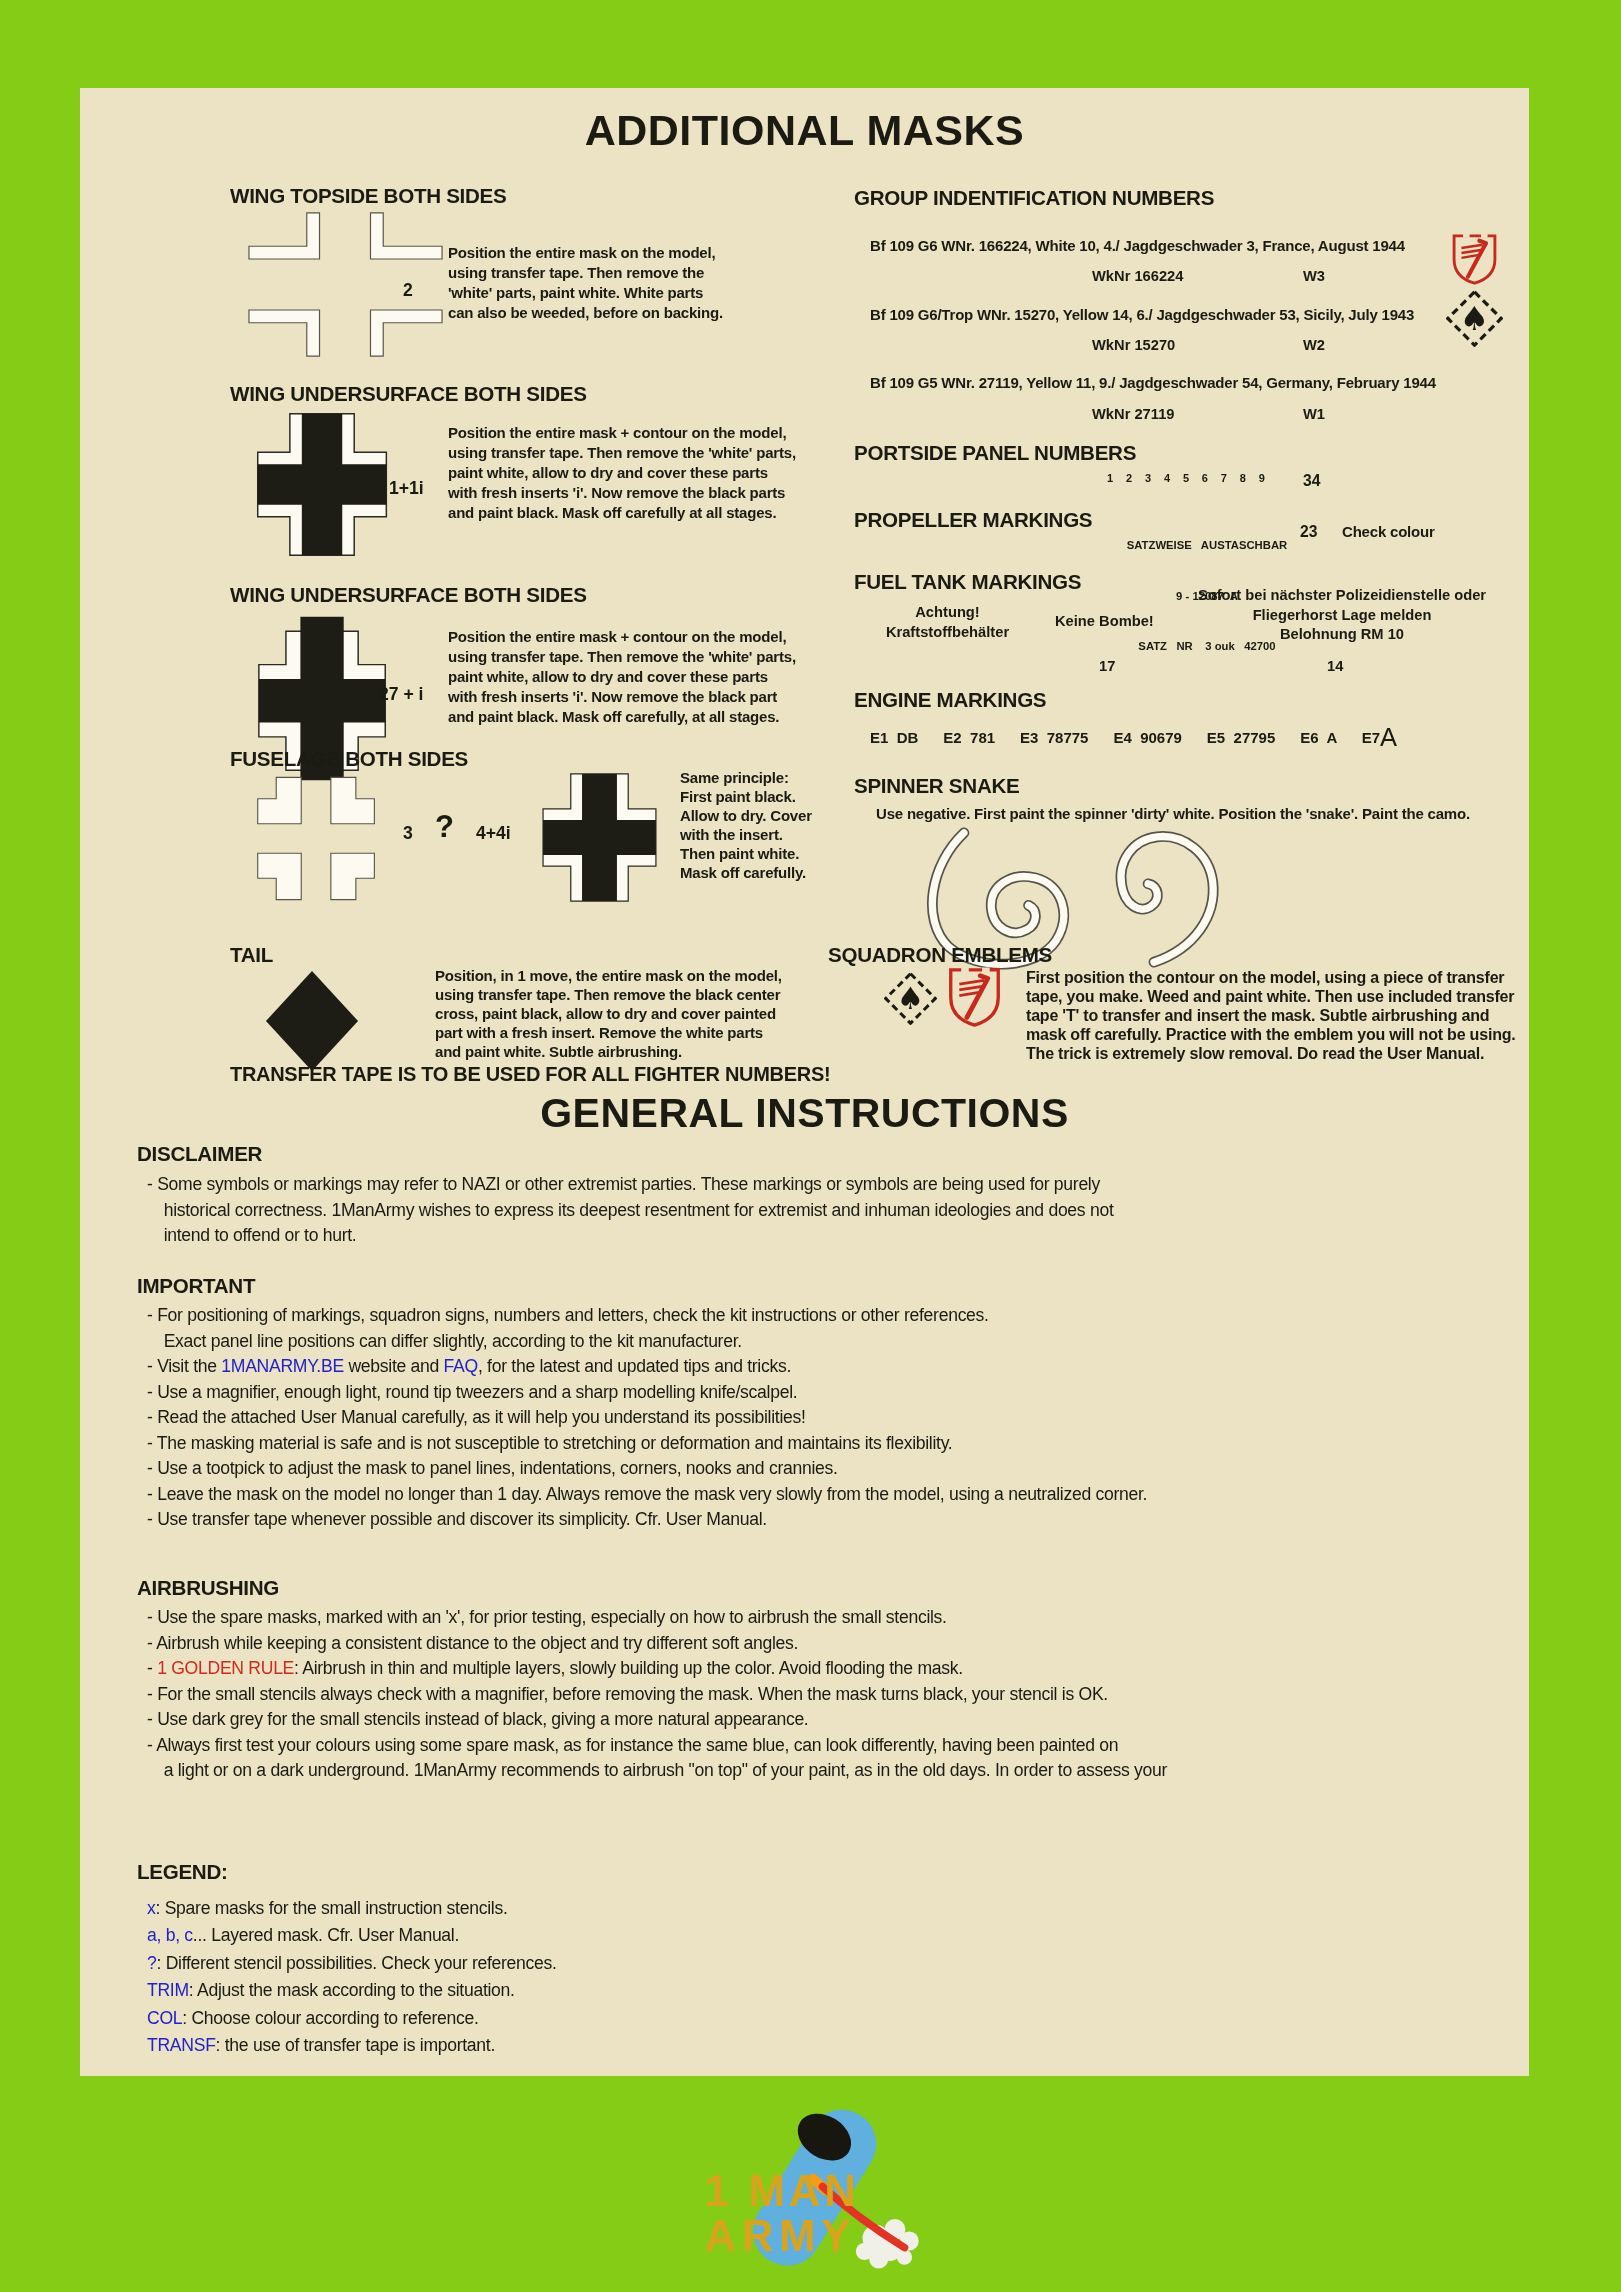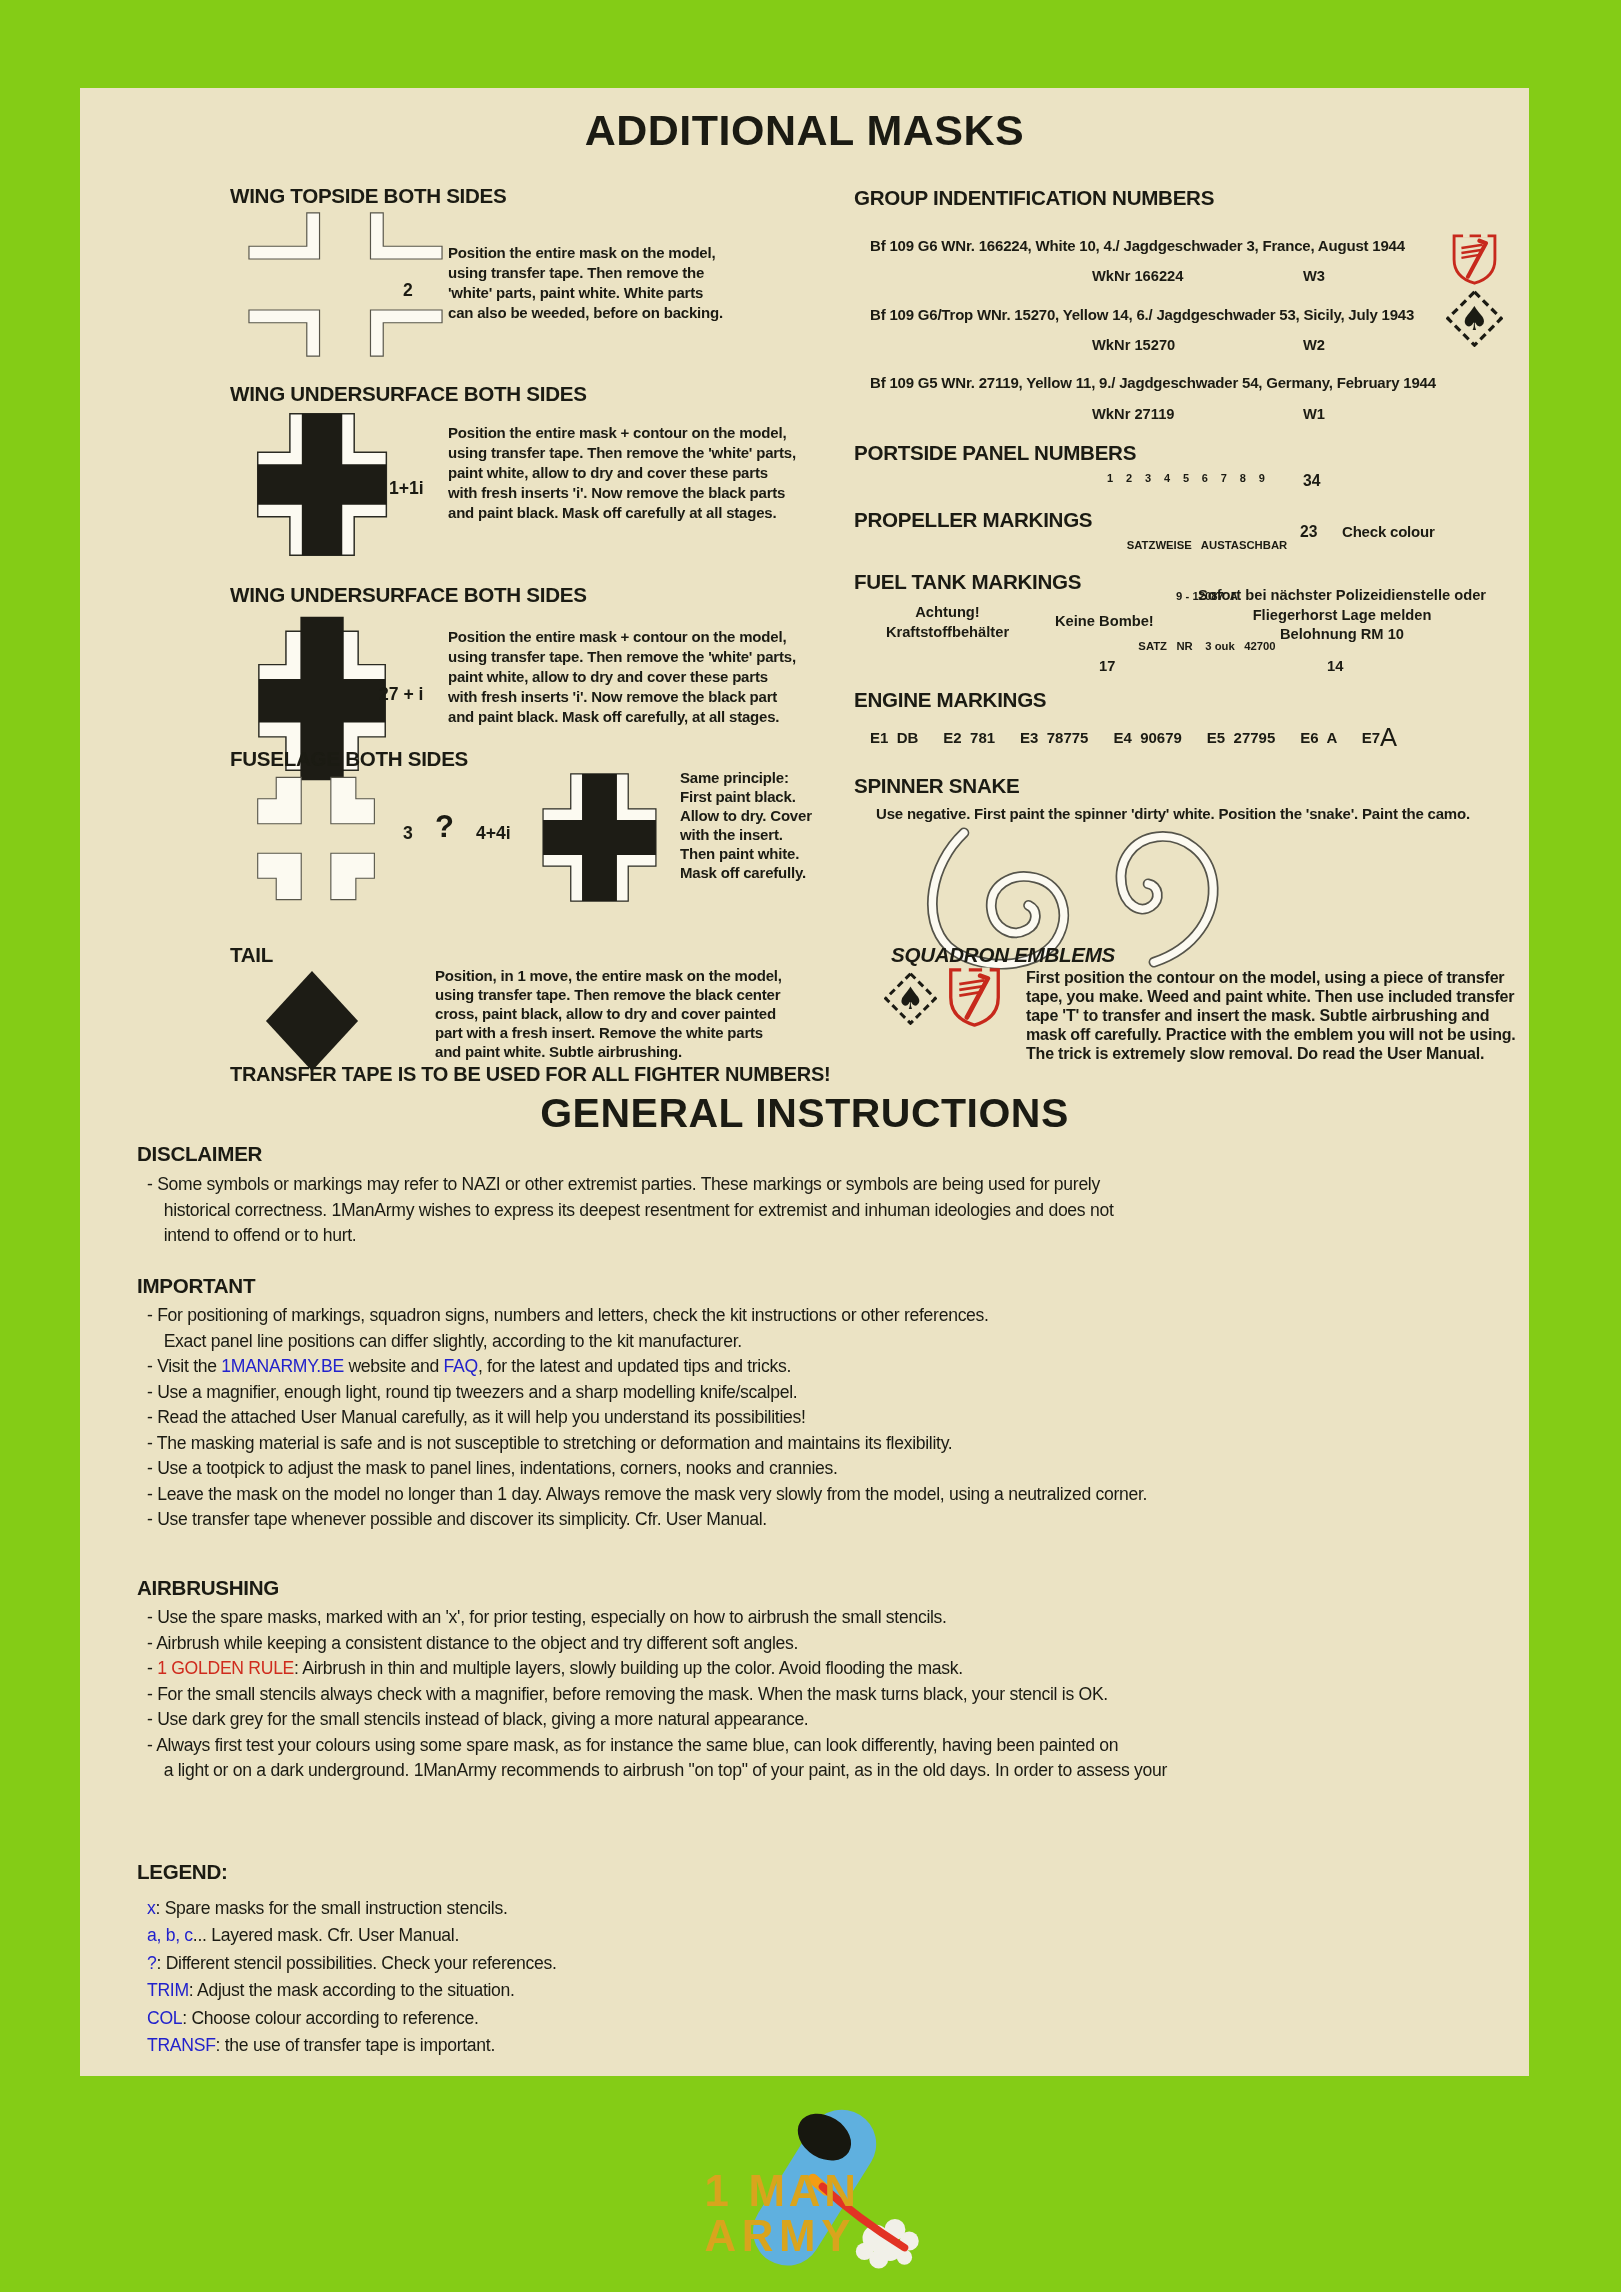--- a/index.html
+++ b/index.html
@@ -176,21 +176,21 @@
   <div class="abs mt" style="left:796px;top:716px;">Use negative. First paint the spinner 'dirty' white. Position the 'snake'. Paint the camo.</div>
   <svg class="abs" style="left:833px;top:737px;" width="382" height="147" viewBox="0 0 390 150">
     <g fill="none" stroke-linecap="round" stroke-linejoin="round">
       <path d="M52,8 C18,40 8,96 36,124 C66,150 126,148 146,118 C162,93 153,61 125,54 C100,48 78,62 80,85 C82,106 101,115 116,107 C127,101 128,87 118,82" stroke="#55544a" stroke-width="11"></path>
       <path d="M52,8 C18,40 8,96 36,124 C66,150 126,148 146,118 C162,93 153,61 125,54 C100,48 78,62 80,85 C82,106 101,115 116,107 C127,101 128,87 118,82" stroke="#fcfaf1" stroke-width="7.5"></path>
       <path d="M246,140 C288,126 310,92 306,58 C302,28 276,9 249,12 C224,15 209,37 213,61 C216,81 231,91 243,83 C253,76 251,62 240,60" stroke="#55544a" stroke-width="11"></path>
       <path d="M246,140 C288,126 310,92 306,58 C302,28 276,9 249,12 C224,15 209,37 213,61 C216,81 231,91 243,83 C253,76 251,62 240,60" stroke="#fcfaf1" stroke-width="7.5"></path>
     </g>
   </svg>
 
-  <div class="abs h" style="left:811px;top:855px;font-style:italic;">SQUADRON EMBLEMS</div>
+  <div class="abs h" style="left:748px;top:855px;">SQUADRON EMBLEMS</div>
   <svg class="abs" style="left:804px;top:884px;" width="53" height="53" viewBox="0 0 62 62">
     <path d="M31,2 L60,31 L31,60 L2,31 Z" fill="none" stroke="#1b1b13" stroke-width="3.5" stroke-dasharray="8 5"></path>
     <text x="31" y="43" font-size="36" text-anchor="middle" fill="#1b1b13" font-family="DejaVu Sans, sans-serif">♠</text>
   </svg>
   <svg class="abs" style="left:866px;top:878px;" width="57" height="63" viewBox="0 0 60 66">
     <path d="M5,4 H55 V33 C55,50 44,58 30,62 C16,58 5,50 5,33 Z" fill="none" stroke="#c7291c" stroke-width="3.5"></path>
     <path d="M16,4 h8 M38,4 h8" stroke="#ebe3c4" stroke-width="5" fill="none"></path>
     <path d="M14,19 L40,15 M14,25 L40,21 M14,31 L38,27" stroke="#c7291c" stroke-width="3" fill="none"></path>
     <path d="M22,54 L44,13 M44,13 L36,10" stroke="#c7291c" stroke-width="5" fill="none" stroke-linecap="round"></path>
   </svg>

